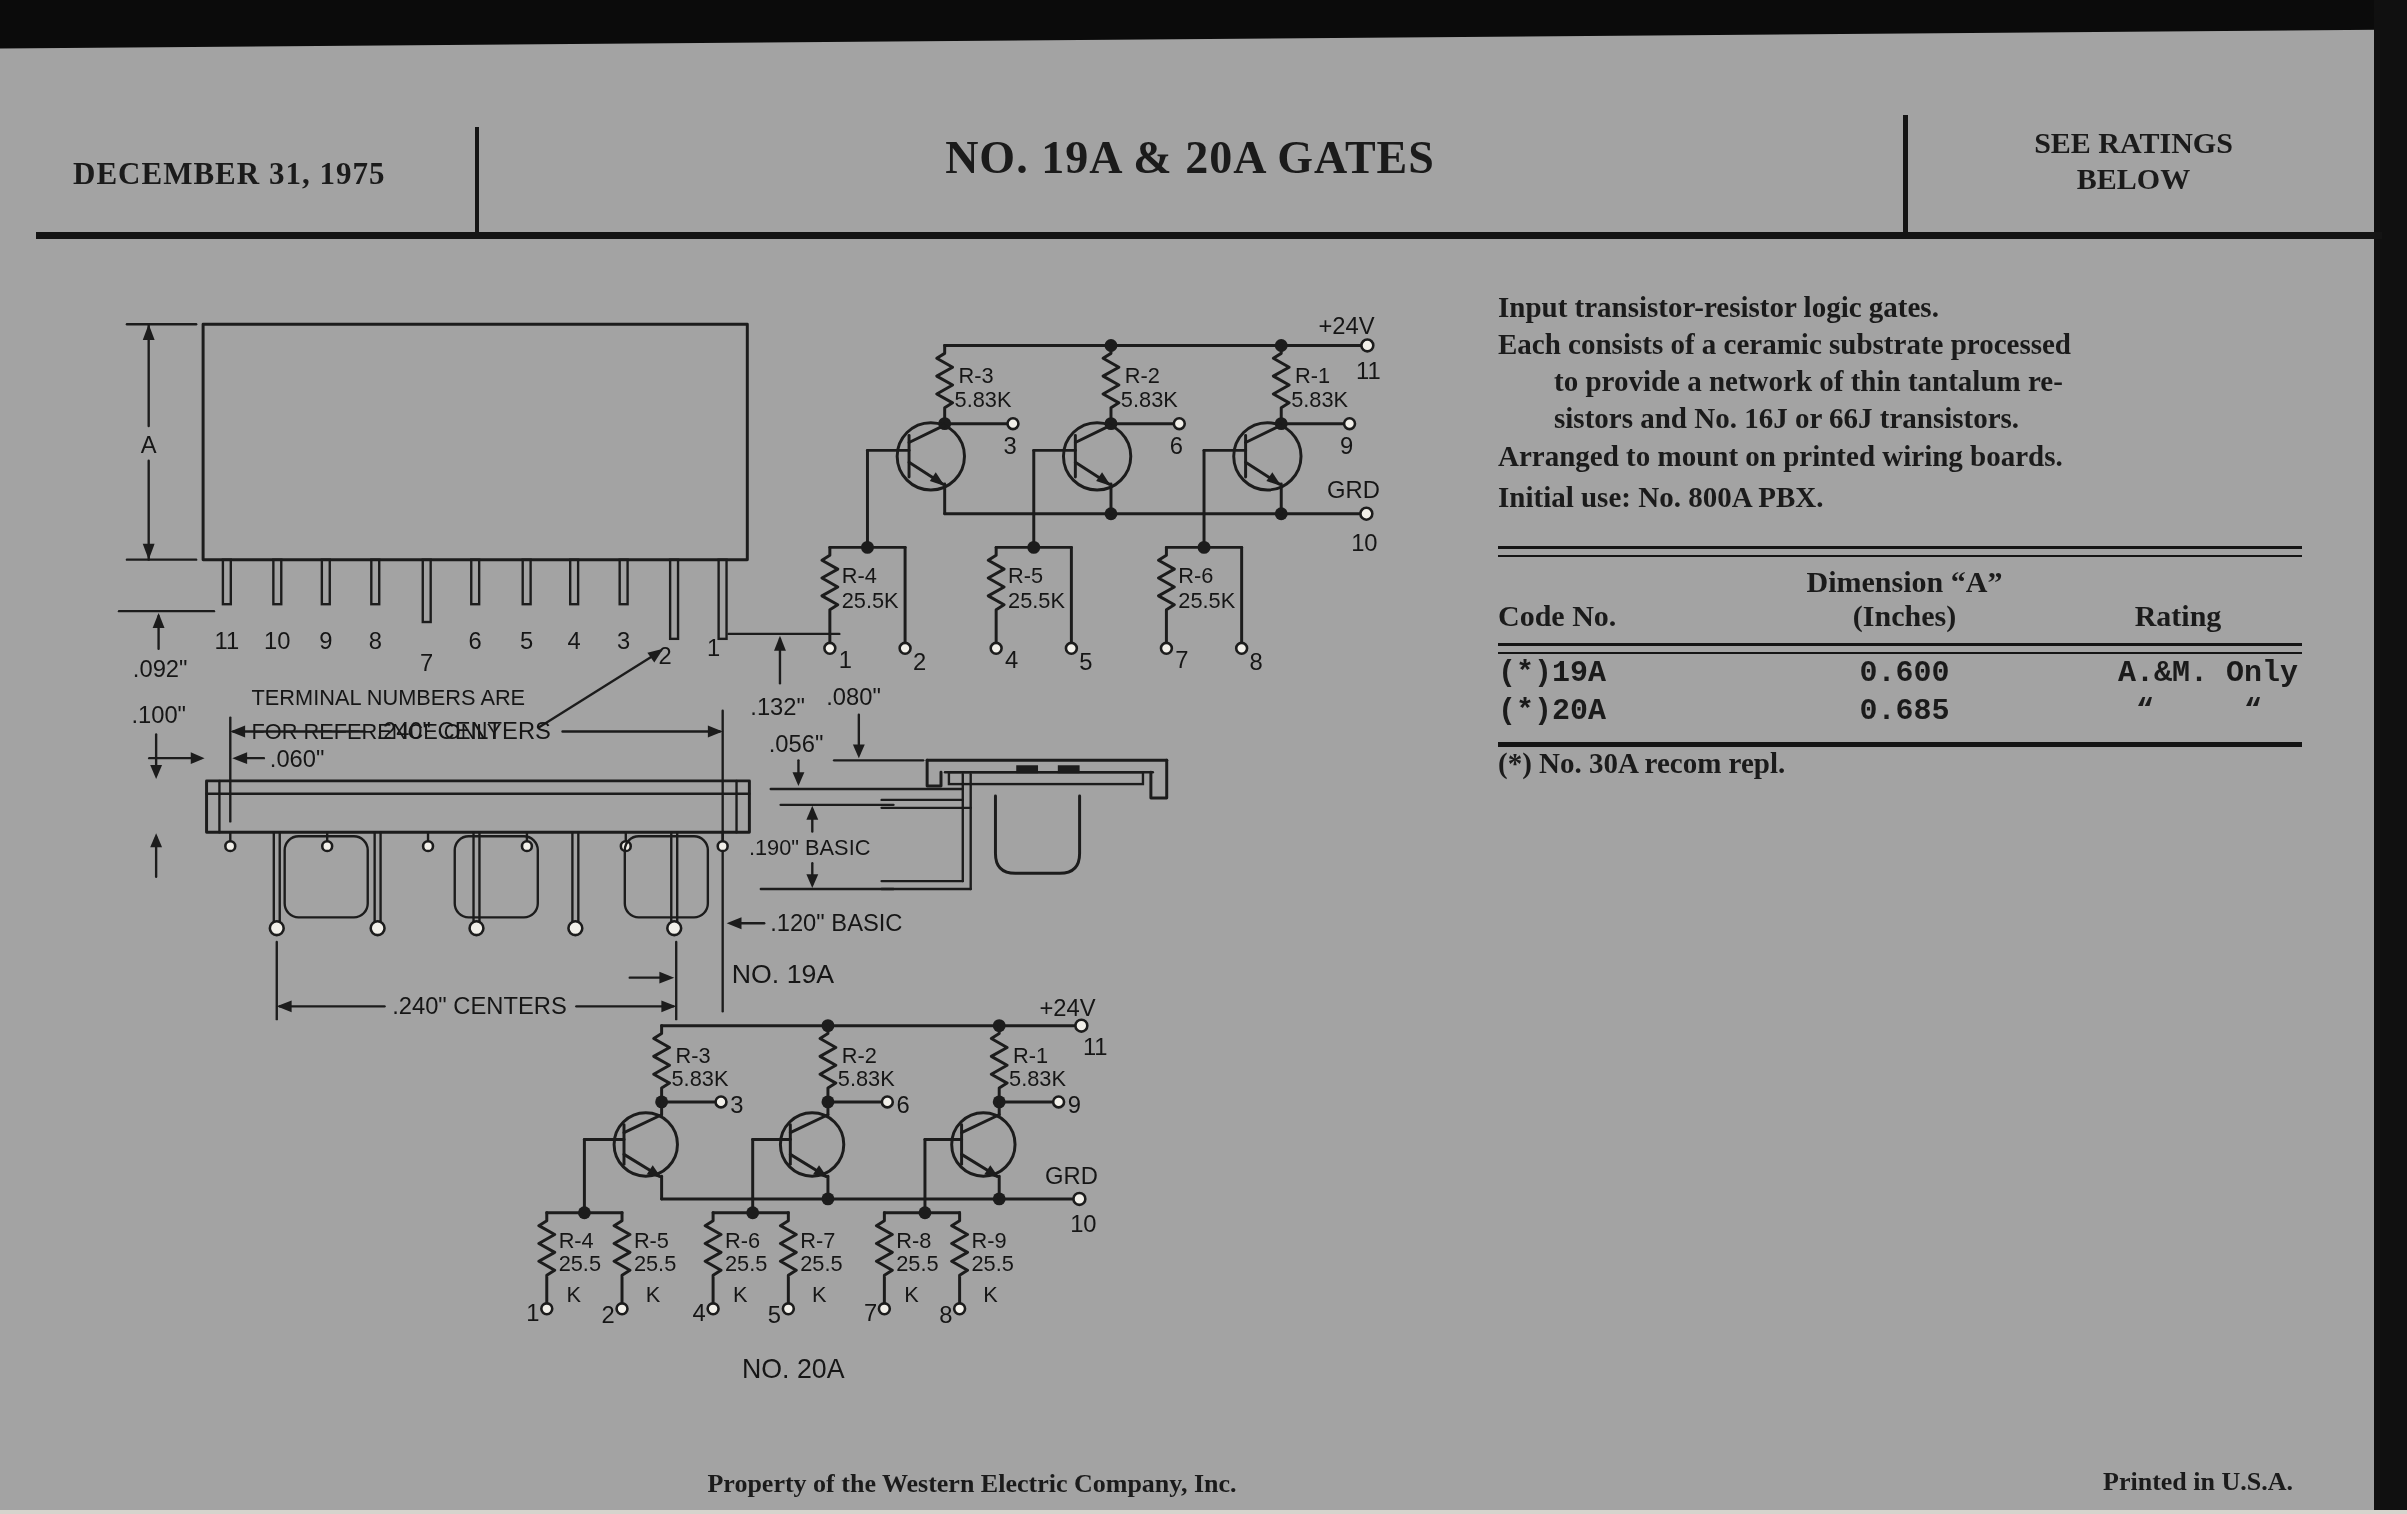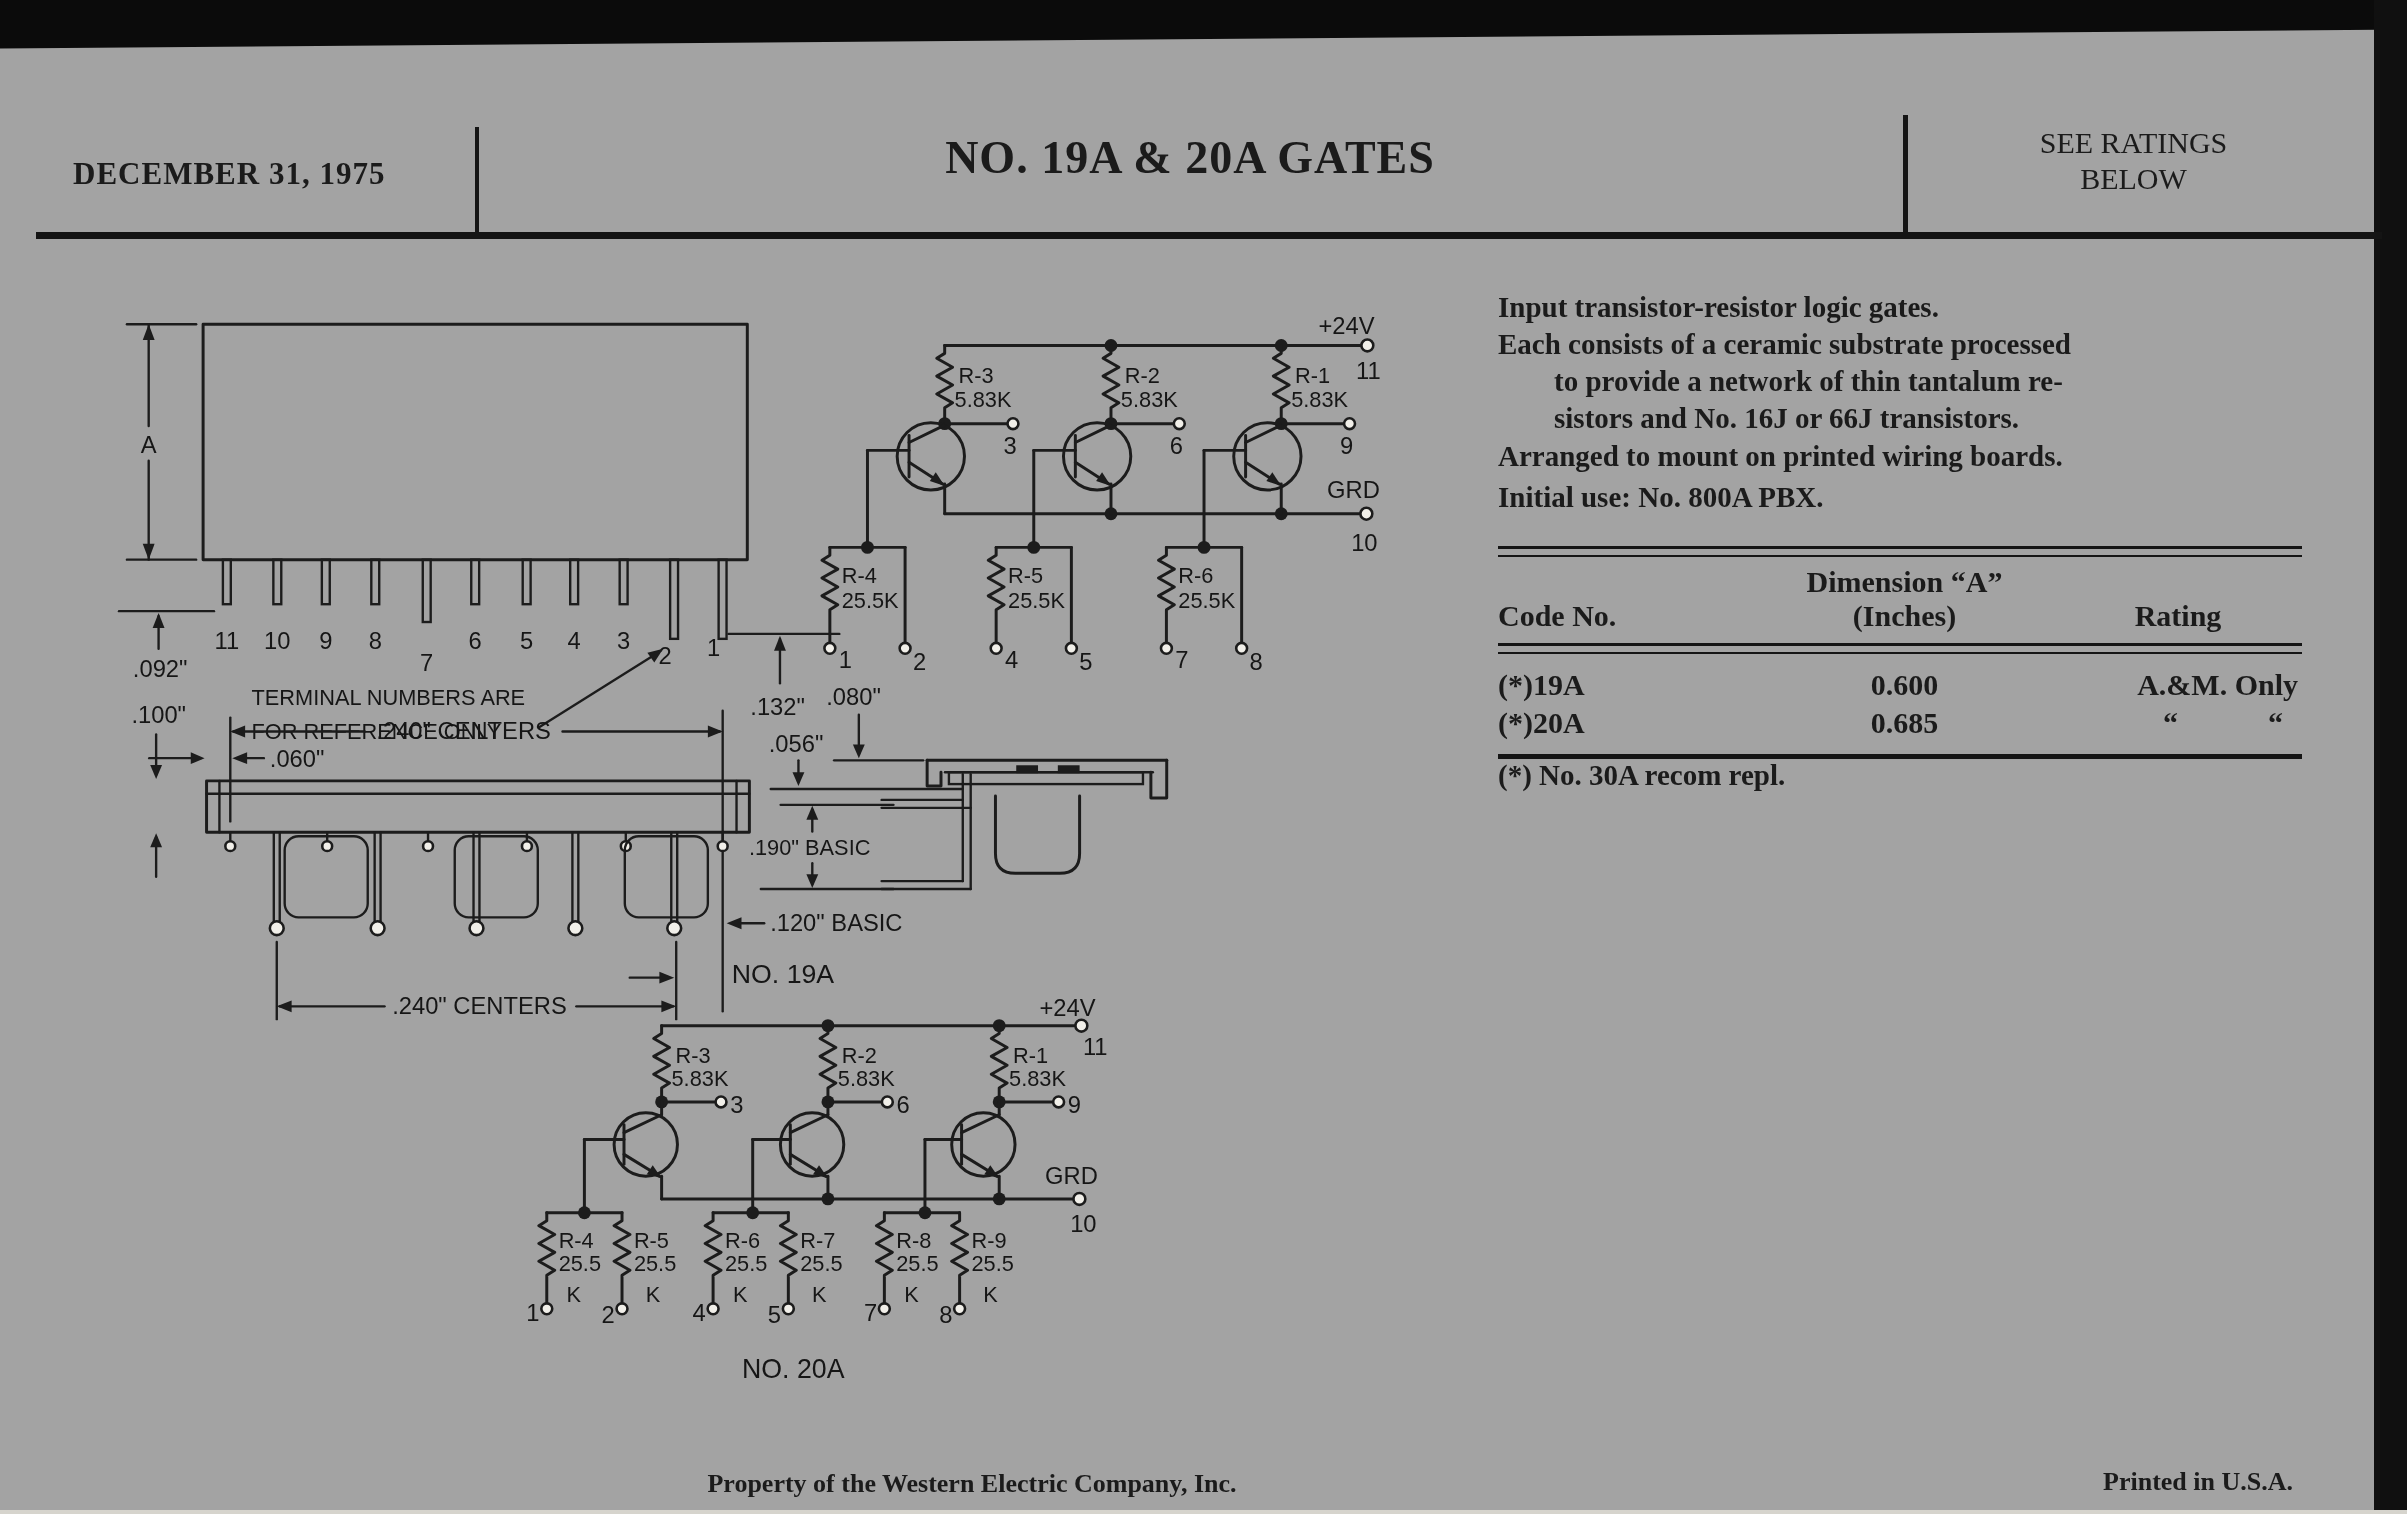--- a/index.html
+++ b/index.html
@@ -8,35 +8,35 @@
   .scan-top{position:absolute;left:-24px;right:-24px;top:-20px;height:59px;background:#0b0b0b;
             transform:rotate(-0.45deg);}
   .scan-right{position:absolute;left:2374px;top:-10px;width:44px;height:1544px;background:#101010;}
   .scan-bottom{position:absolute;left:0;bottom:0;width:100%;height:5px;background:#d6d4cd;}
   .doc-date{position:absolute;left:73px;top:156px;font-size:31px;font-weight:bold;letter-spacing:1px;}
   .vrule1{position:absolute;left:475px;top:127px;width:4px;height:109px;background:#151515;}
   .vrule2{position:absolute;left:1903px;top:115px;width:5px;height:117px;background:#151515;}
   .doc-title{position:absolute;left:893px;top:131px;width:594px;margin:0;text-align:center;
              font-size:46px;font-weight:bold;letter-spacing:1px;}
   .ratings-note{position:absolute;left:1990px;top:125px;width:287px;text-align:center;
-                font-size:30px;font-weight:normal;line-height:36px;}
+                font-size:30px;font-weight:bold;line-height:36px;}
   .hrule{position:absolute;left:36px;top:232px;width:2346px;height:7px;background:#141414;}
   .description{position:absolute;left:1498px;top:289px;width:822px;font-size:29px;font-weight:bold;
                line-height:37px;}
   .description .ind{padding-left:56px;}
   .description .sp1{margin-top:1px;}
   .description .sp2{margin-top:4px;}
   .ratings-table{position:absolute;left:1498px;top:546px;width:804px;font-weight:bold;}
   .rule-d{height:6px;border-top:3px solid #151515;border-bottom:2px solid #151515;}
   .rule-s{height:5px;background:#151515;}
   .tgrid{display:grid;grid-template-columns:257px 299px 248px;}
   .thead{align-items:end;padding:8px 0 10px 0;font-size:30px;}
   .thc2{text-align:center;line-height:34px;}
   .thc3{text-align:center;}
-  .trows{padding:12px 0 12px 0;font-size:30px;line-height:38px;}
+  .trows{padding:0 0 12px 0;font-size:30px;line-height:38px;font-family:Liberation Mono, monospace;}
   .tc2{text-align:center;}
   .tc3{text-align:right;padding-right:4px;white-space:pre;}
   .tfoot{font-size:29px;}
   .footer-center{position:absolute;left:0;top:1469px;width:1944px;text-align:center;
                  font-size:26px;font-weight:bold;font-family:Liberation Serif, serif;}
   .footer-right{position:absolute;right:115px;top:1467px;font-size:26px;font-weight:bold;}
   svg{position:absolute;overflow:visible;}
   svg .w{stroke:#1c1c1c;stroke-width:3;fill:none;stroke-linecap:round;stroke-linejoin:round;}
   svg .w2{stroke:#1c1c1c;stroke-width:2.4;fill:none;stroke-linecap:round;}
   svg .dot{fill:#1c1c1c;stroke:none;}

